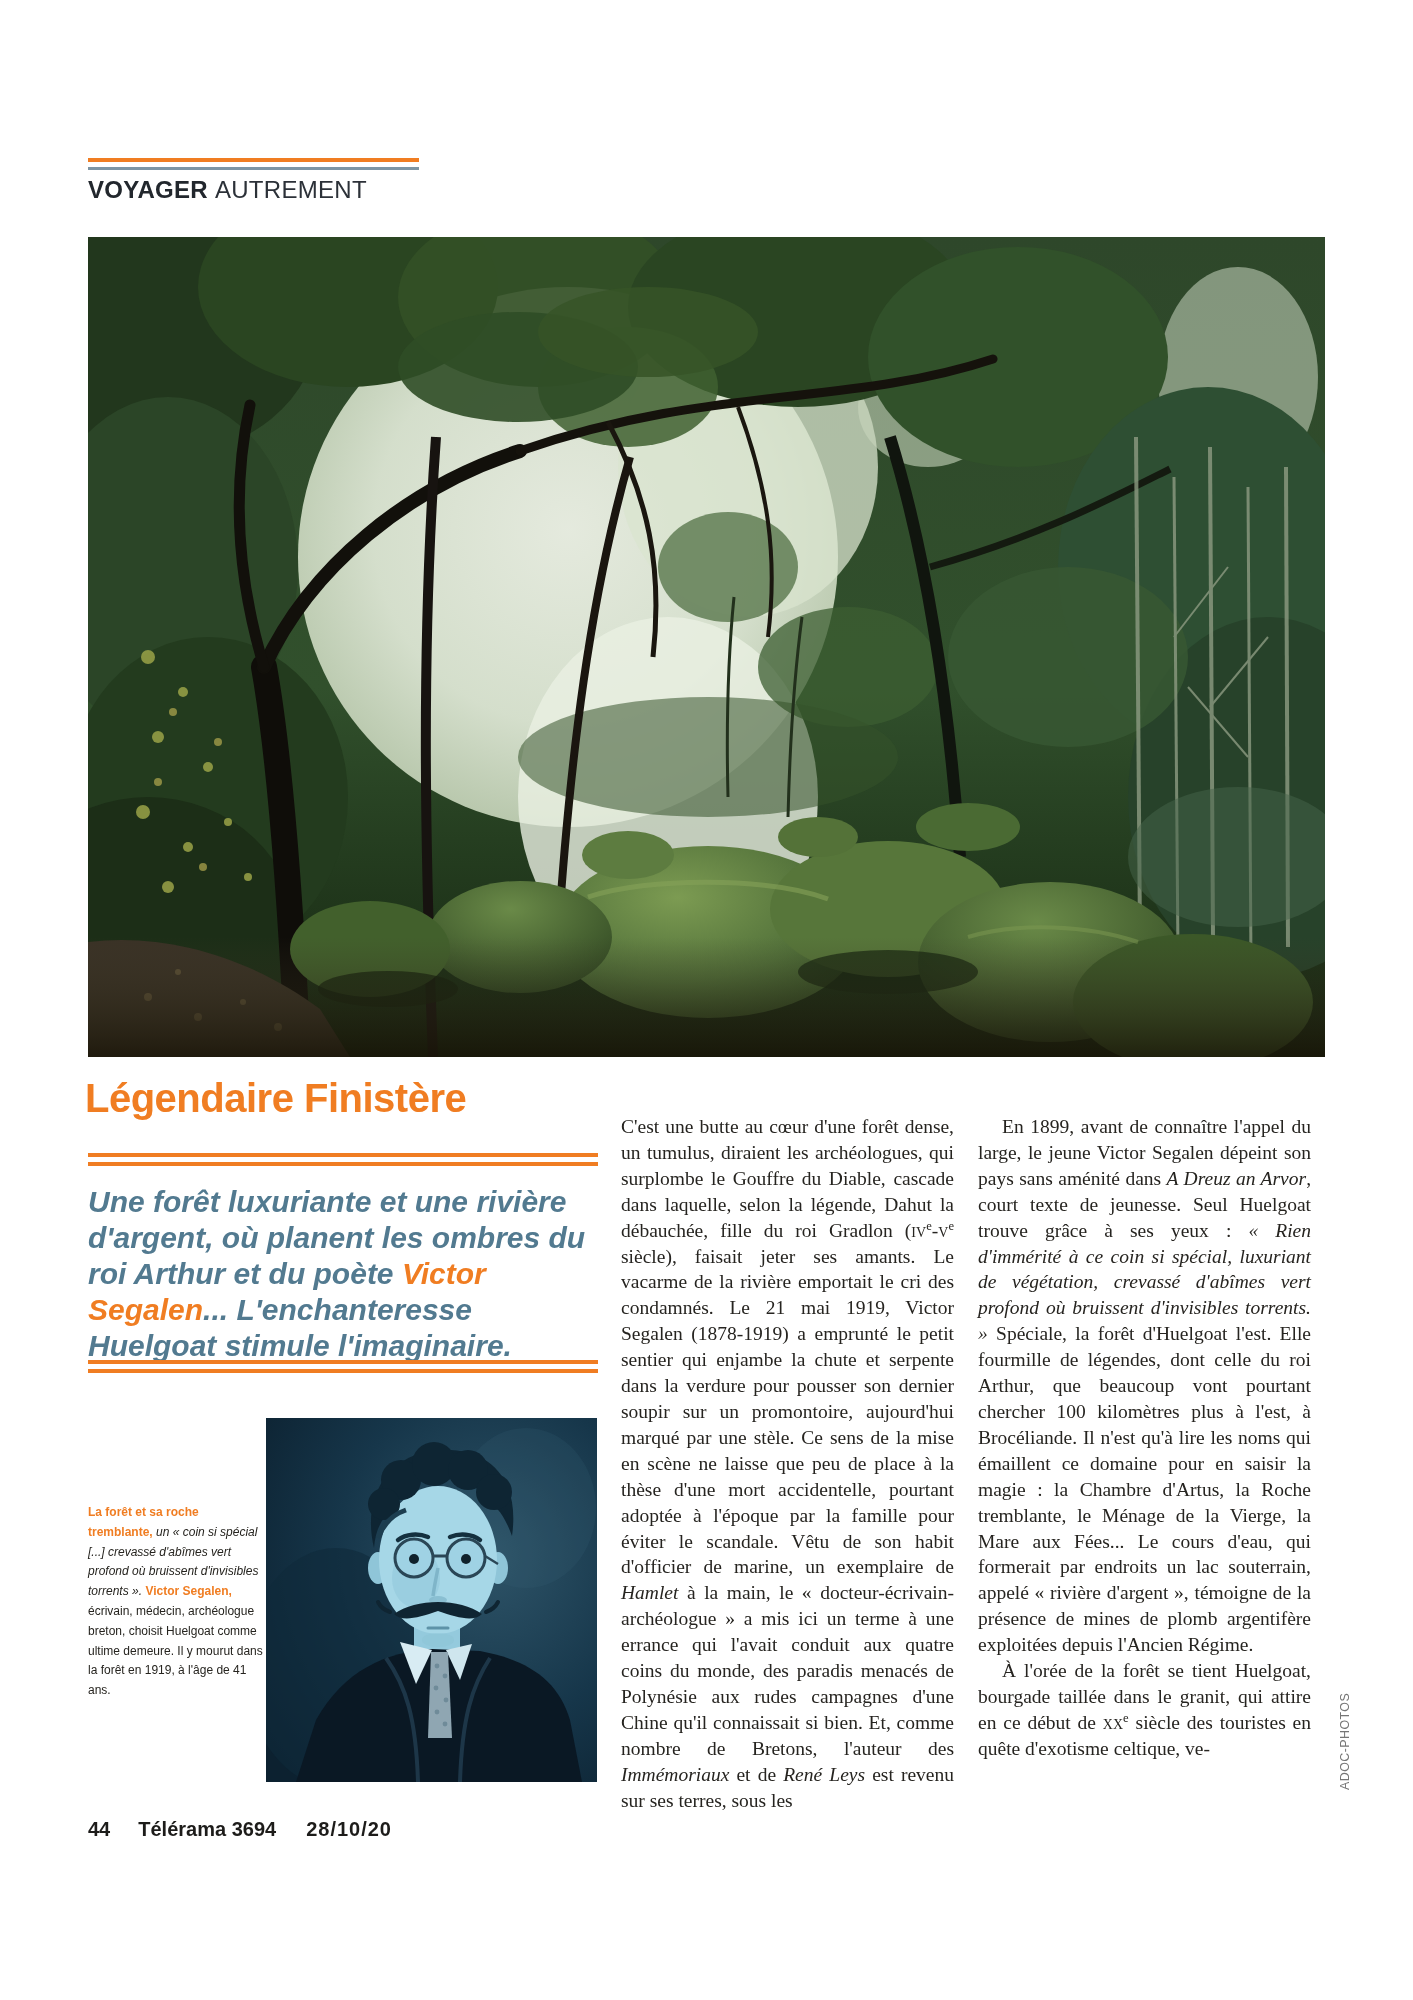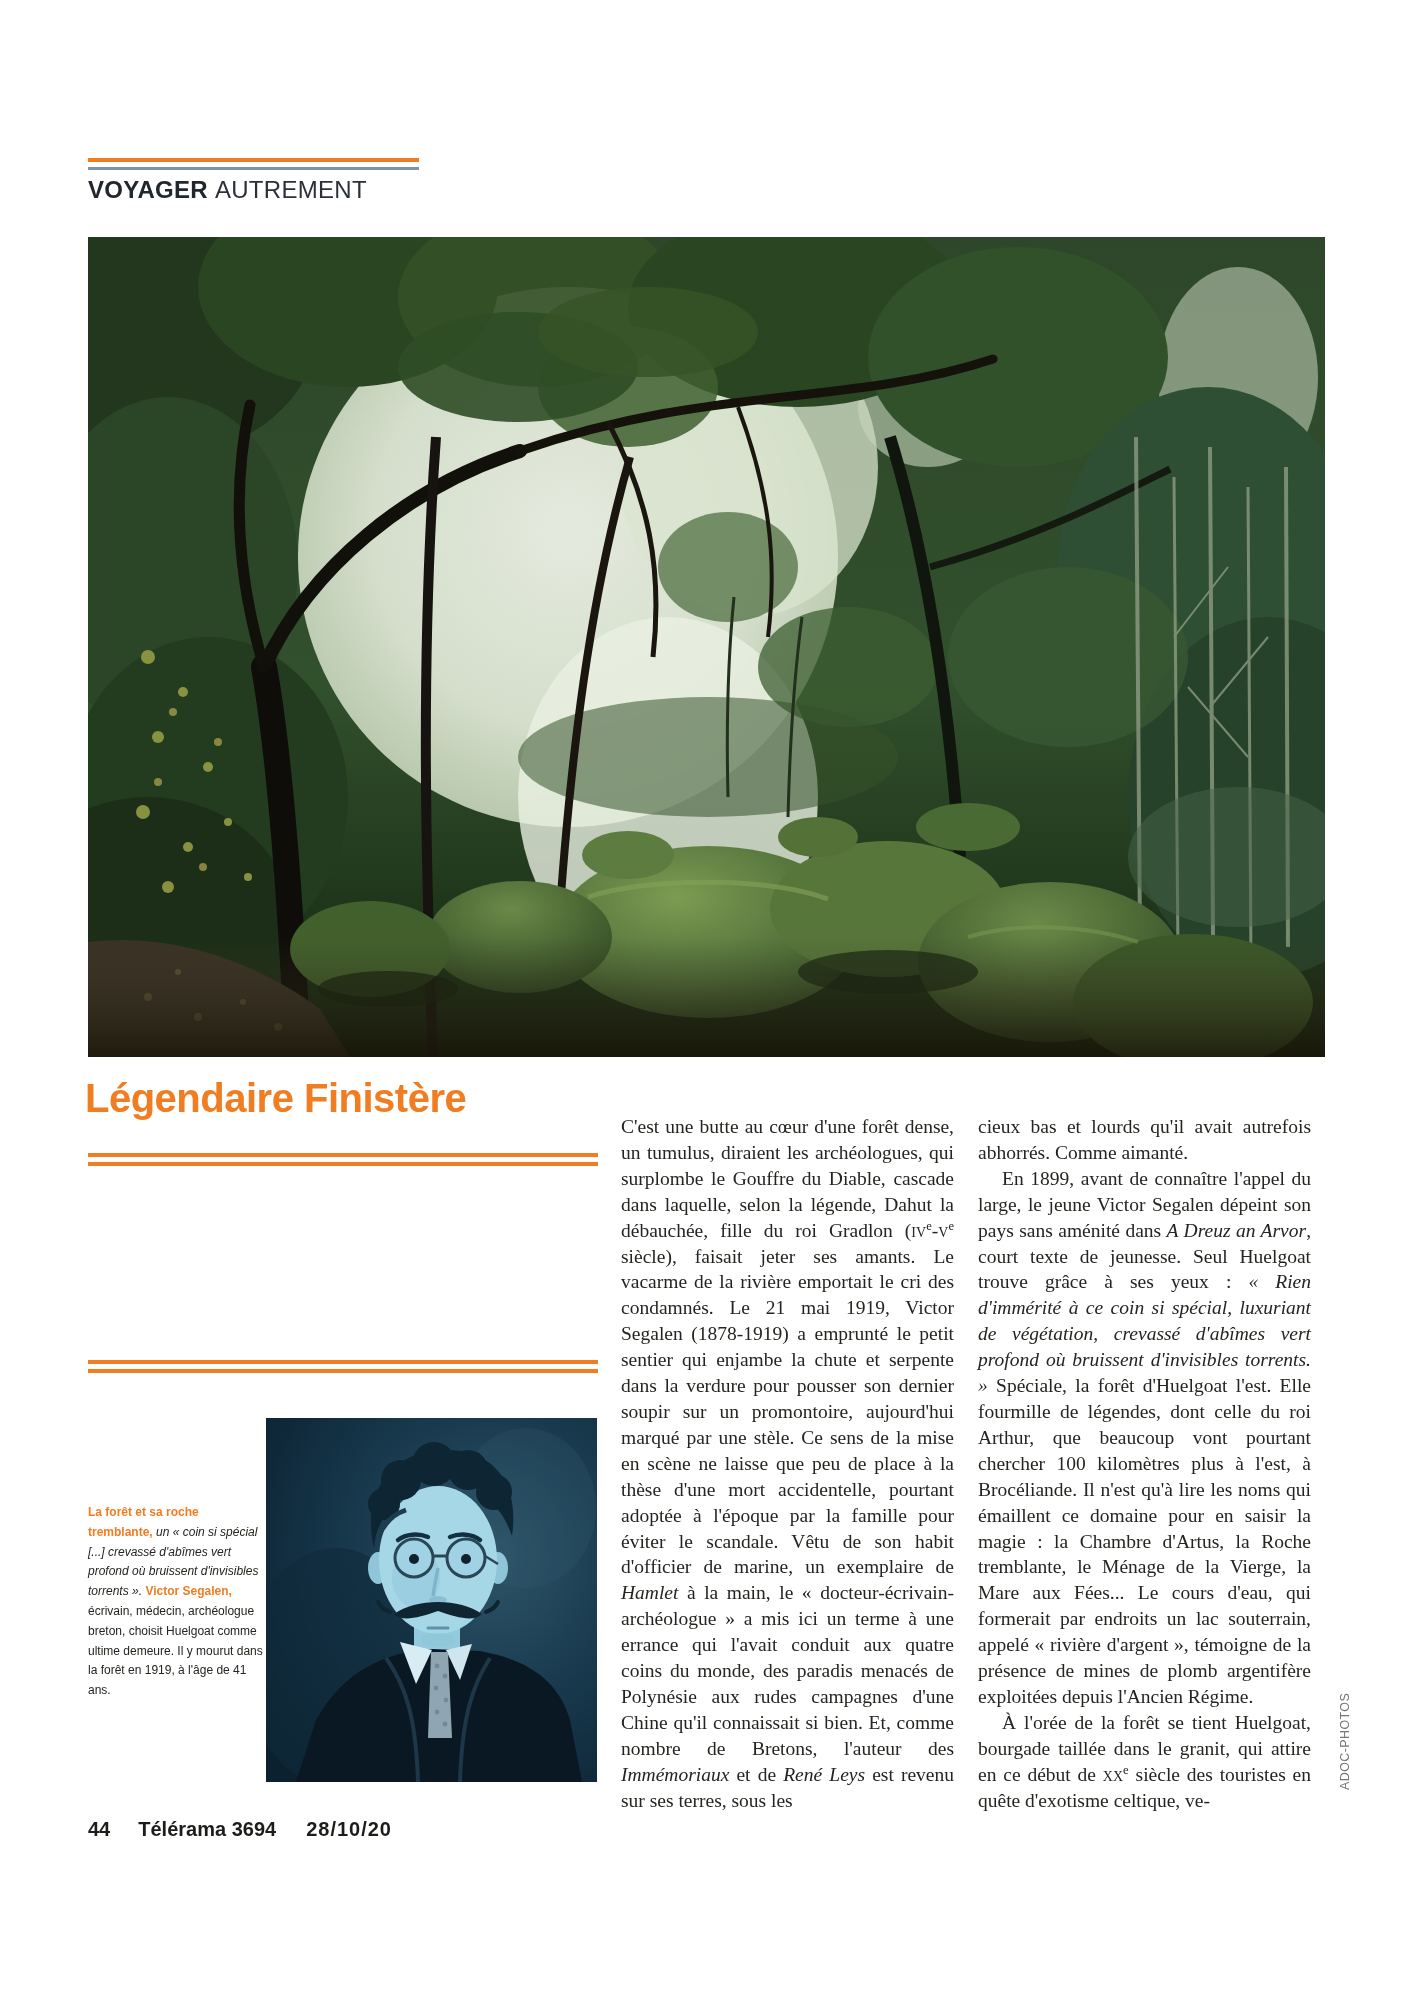--- a/index.html
+++ b/index.html
@@ -205,20 +205,21 @@
       </g>
       <rect y="700" width="1237" height="120" fill="url(#gFloor)" opacity=".8"></rect>
     </svg>
   </div>
 
   <div class="headline">Légendaire Finistère</div>
   <div class="dbl-rule dr-top">
     <div class="b"></div>
       <div class="b"></div>
   </div>
+  <div class="deck"><span>Une forêt luxuriante et une rivière d'argent, où planent les ombres du roi Arthur et du poète </span><span class="run-a">Victor Segalen</span><span>... L'enchanteresse Huelgoat stimule l'imaginaire.</span></div>
   <div class="dbl-rule dr-bottom">
     <div class="b"></div>
       <div class="b"></div>
   </div>
 
   <div class="caption">
     <span class="cap-lead">La forêt et sa roche tremblante,</span>
     <span class="cap-quote">un « coin si spécial [...] crevassé d'abîmes vert profond où bruissent d'invisibles torrents ».</span>
     <span class="cap-name">Victor Segalen,</span>
     <span class="cap-bio">écrivain, médecin, archéologue breton, choisit Huelgoat comme ultime demeure. Il y mourut dans la forêt en 1919, à l'âge de 41 ans.</span>
@@ -287,21 +288,20 @@
       <path d="M220,194 C226,192 230,188 232,184" stroke="#0f2532" stroke-width="4" fill="none" stroke-linecap="round"></path>
       <path d="M162,210 L182,210" stroke="#5e93a8" stroke-width="3" stroke-linecap="round"></path>
       <ellipse cx="172" cy="222" rx="16" ry="7" fill="#8cc3d6" opacity=".5"></ellipse>
     </svg>
   </div>
 
   <div class="col col1">
       <p><span>C'est une butte au cœur d'une forêt dense, un tumulus, diraient les archéologues, qui surplombe le Gouffre du Diable, cascade dans laquelle, selon la légende, Dahut la débauchée, fille du roi Gradlon (</span><span class="run-sc">iv</span><span class="run-sup">e</span><span>-</span><span class="run-sc">v</span><span class="run-sup">e</span><span> siècle), faisait jeter ses amants. Le vacarme de la rivière emportait le cri des condamnés. Le 21 mai 1919, Victor Segalen (1878-1919) a emprunté le petit sentier qui enjambe la chute et serpente dans la verdure pour pousser son dernier soupir sur un promontoire, aujourd'hui marqué par une stèle. Ce sens de la mise en scène ne laisse que peu de place à la thèse d'une mort accidentelle, pourtant adoptée à l'époque par la famille pour éviter le scandale. Vêtu de son habit d'officier de marine, un exemplaire de </span><span class="run-i">Hamlet</span><span> à la main, le « docteur-écrivain-archéologue » a mis ici un terme à une errance qui l'avait conduit aux quatre coins du monde, des paradis menacés de Polynésie aux rudes campagnes d'une Chine qu'il connaissait si bien. Et, comme nombre de Bretons, l'auteur des </span><span class="run-i">Immémoriaux</span><span> et de </span><span class="run-i">René Leys</span><span> est revenu sur ses terres, sous les</span></p>
     </div>
   <div class="col col2">
-      <p><span>cieux bas et lourds qu'il avait autrefois abhorrés. Comme aimanté.</span></p>
       <p class="indent"><span>En 1899, avant de connaître l'appel du large, le jeune Victor Segalen dépeint son pays sans aménité dans </span><span class="run-i">A Dreuz an Arvor</span><span>, court texte de jeunesse. Seul Huelgoat trouve grâce à ses yeux : </span><span class="run-i">« Rien d'immérité à ce coin si spécial, luxuriant de végétation, crevassé d'abîmes vert profond où bruissent d'invisibles torrents. »</span><span> Spéciale, la forêt d'Huelgoat l'est. Elle fourmille de légendes, dont celle du roi Arthur, que beaucoup vont pourtant chercher 100 kilomètres plus à l'est, à Brocéliande. Il n'est qu'à lire les noms qui émaillent ce domaine pour en saisir la magie : la Chambre d'Artus, la Roche tremblante, le Ménage de la Vierge, la Mare aux Fées... Le cours d'eau, qui formerait par endroits un lac souterrain, appelé « rivière d'argent », témoigne de la présence de mines de plomb argentifère exploitées depuis l'Ancien Régime.</span></p>
       <p class="indent"><span>À l'orée de la forêt se tient Huelgoat, bourgade taillée dans le granit, qui attire en ce début de </span><span class="run-sc">xx</span><span class="run-sup">e</span><span> siècle des touristes en quête d'exotisme celtique, ve-</span></p>
     </div>
 
   <div class="credit">ADOC-PHOTOS</div>
 
   <div class="footer">
     <span class="pg">44</span>
     <span class="mag">Télérama 3694</span>
     <span class="date">28/10/20</span>

